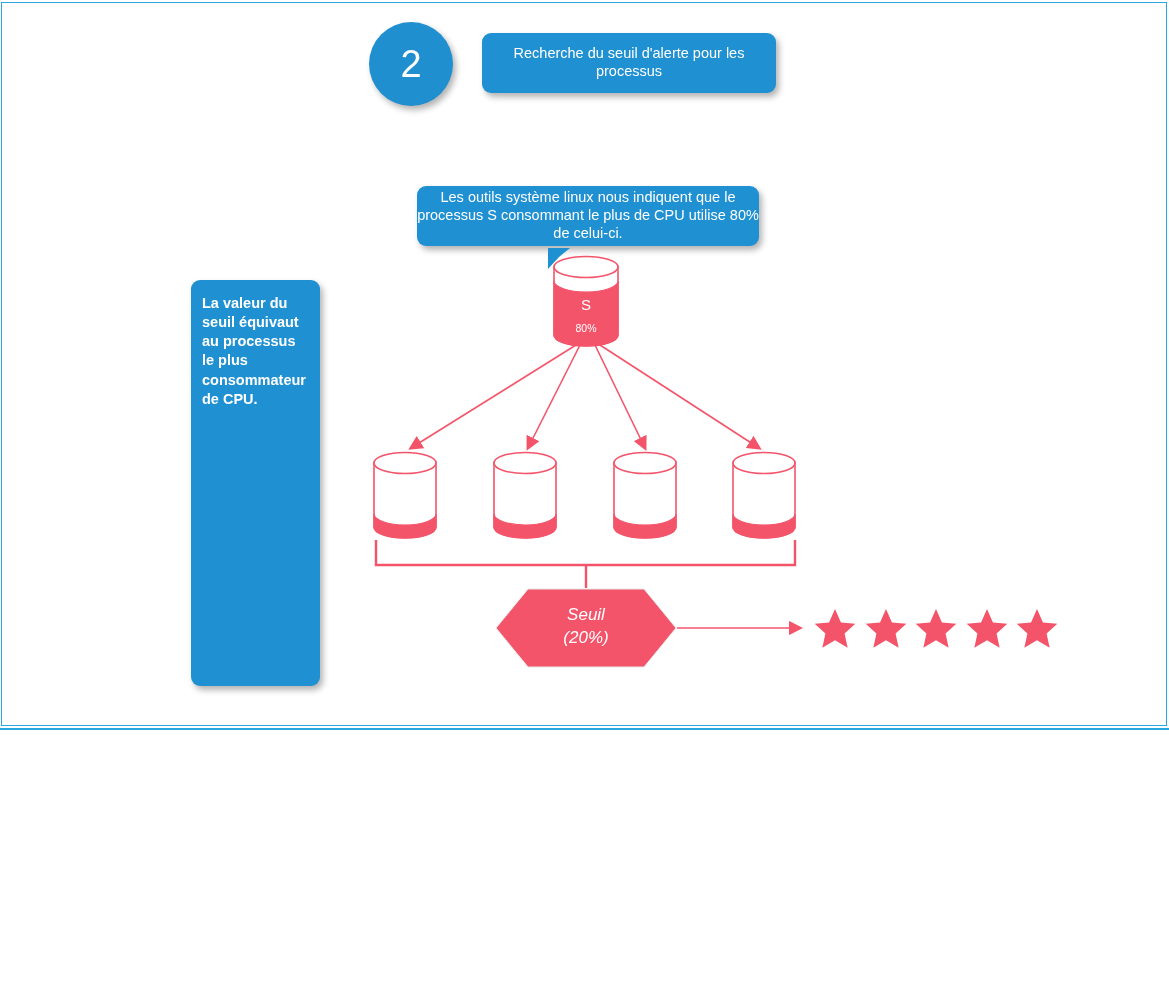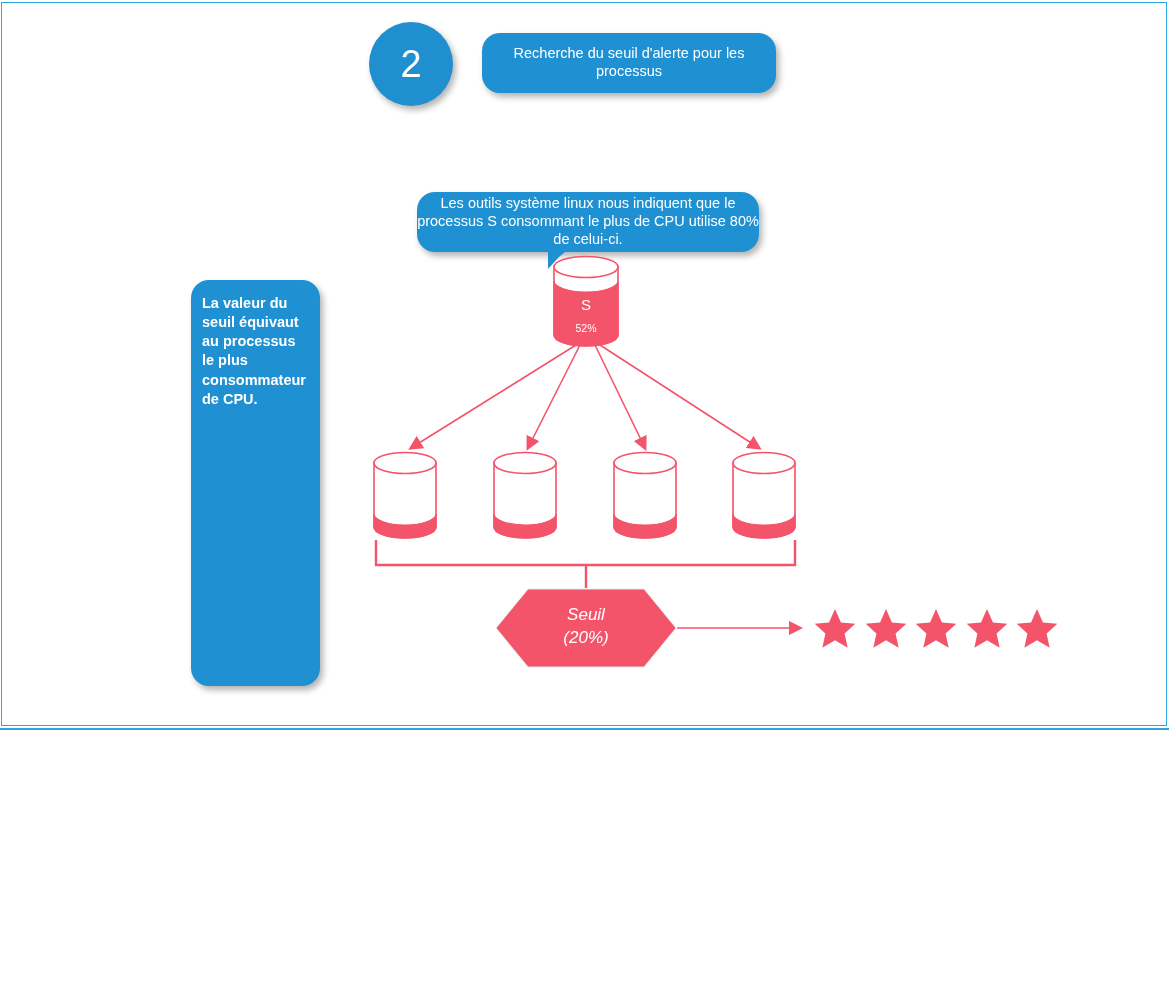--- a/index.html
+++ b/index.html
@@ -50,21 +50,21 @@
     display: flex;
     align-items: center;
     justify-content: center;
     font-weight: 400;
   }
 
   
   .bluebox {
     position: absolute;
     background: #1f90d2;
-    border-radius: 18px;
+    border-radius: 9px;
     color: #ffffff;
     box-shadow: 3px 4px 6px rgba(0,0,0,0.30);
     box-sizing: border-box;
     text-align: center;
     line-height: 1.22;
   }
   .bluebox .inner {
     padding: 8px 10px;
   }
 
@@ -74,21 +74,21 @@
     width: 294px;
     height: 60px;
     font-size: 14.5px;
     display: flex;
     align-items: center;
     justify-content: center;
   }
 
   #tools-box {
     left: 417px;
-    top: 192px;
+    top: 186px;
     width: 342px;
     height: 60px;
     font-size: 14.5px;
     display: flex;
     align-items: center;
     justify-content: center;
   }
   
   #tools-tail {
     position: absolute;
@@ -232,21 +232,21 @@
   <div class="cyl" style="left:553px; top:256px; width:66px; height:90px;">
     <svg width="66" height="90" viewBox="0 0 66 90">
 
       <path d="M1,11 L1,79 A32,11 0 0,0 65,79 L65,11 Z" fill="#ffffff" stroke="#f4546a" stroke-width="1.6"></path>
 
       <path d="M1,25 L1,79 A32,11 0 0,0 65,79 L65,25 A32,11 0 0,1 1,25 Z" fill="#f4546a" stroke="#f4546a" stroke-width="1.2"></path>
 
       <ellipse cx="33" cy="11" rx="32" ry="10.5" fill="#ffffff" stroke="#f4546a" stroke-width="1.6"></ellipse>
     </svg>
     <div class="cyl-label" style="top:40px; font-size:15px;">S</div>
-    <div class="cyl-label" style="top:66px; font-size:10.5px;">52%</div>
+    <div class="cyl-label" style="top:66px; font-size:10.5px;">80%</div>
   </div>
 
   <div class="cyl" style="left:373px; top:452px; width:64px; height:86px;">
     <svg width="64" height="86" viewBox="0 0 64 86">
       <path d="M1,11 L1,75 A31,11 0 0,0 63,75 L63,11 Z" fill="#ffffff" stroke="#f4546a" stroke-width="1.6"></path>
       <path d="M1,62 L1,75 A31,11 0 0,0 63,75 L63,62 A31,11 0 0,1 1,62 Z" fill="#f4546a" stroke="#f4546a" stroke-width="1.2"></path>
       <ellipse cx="32" cy="11" rx="31" ry="10.5" fill="#ffffff" stroke="#f4546a" stroke-width="1.6"></ellipse>
     </svg>
     <div class="cyl-label" style="top:64px; font-size:9px;">20%</div>
   </div>

